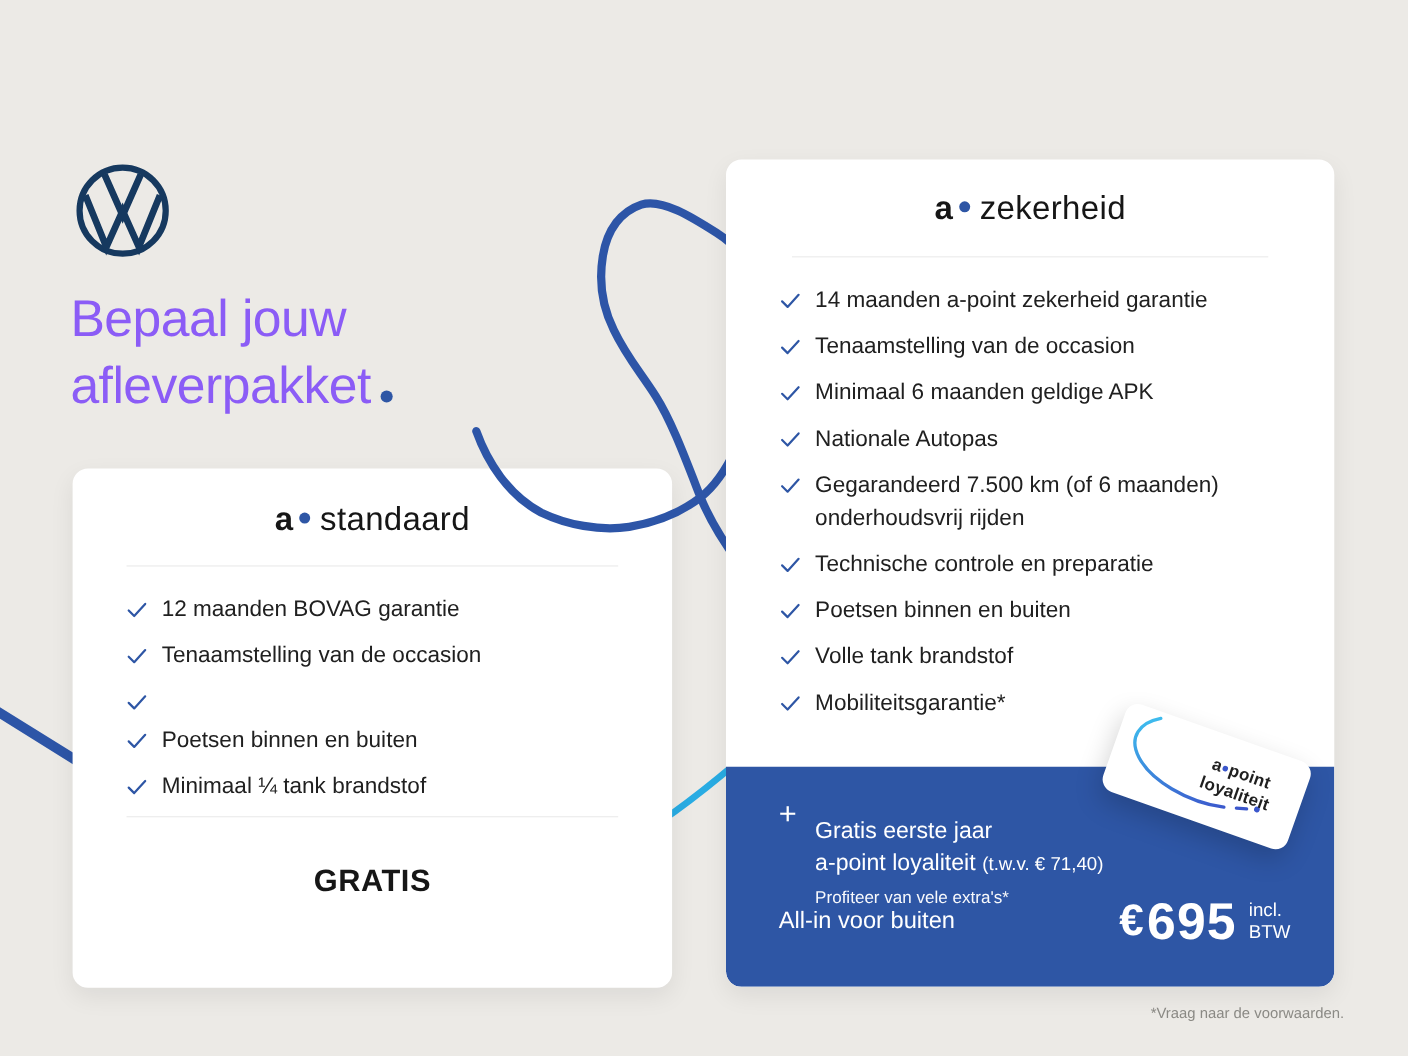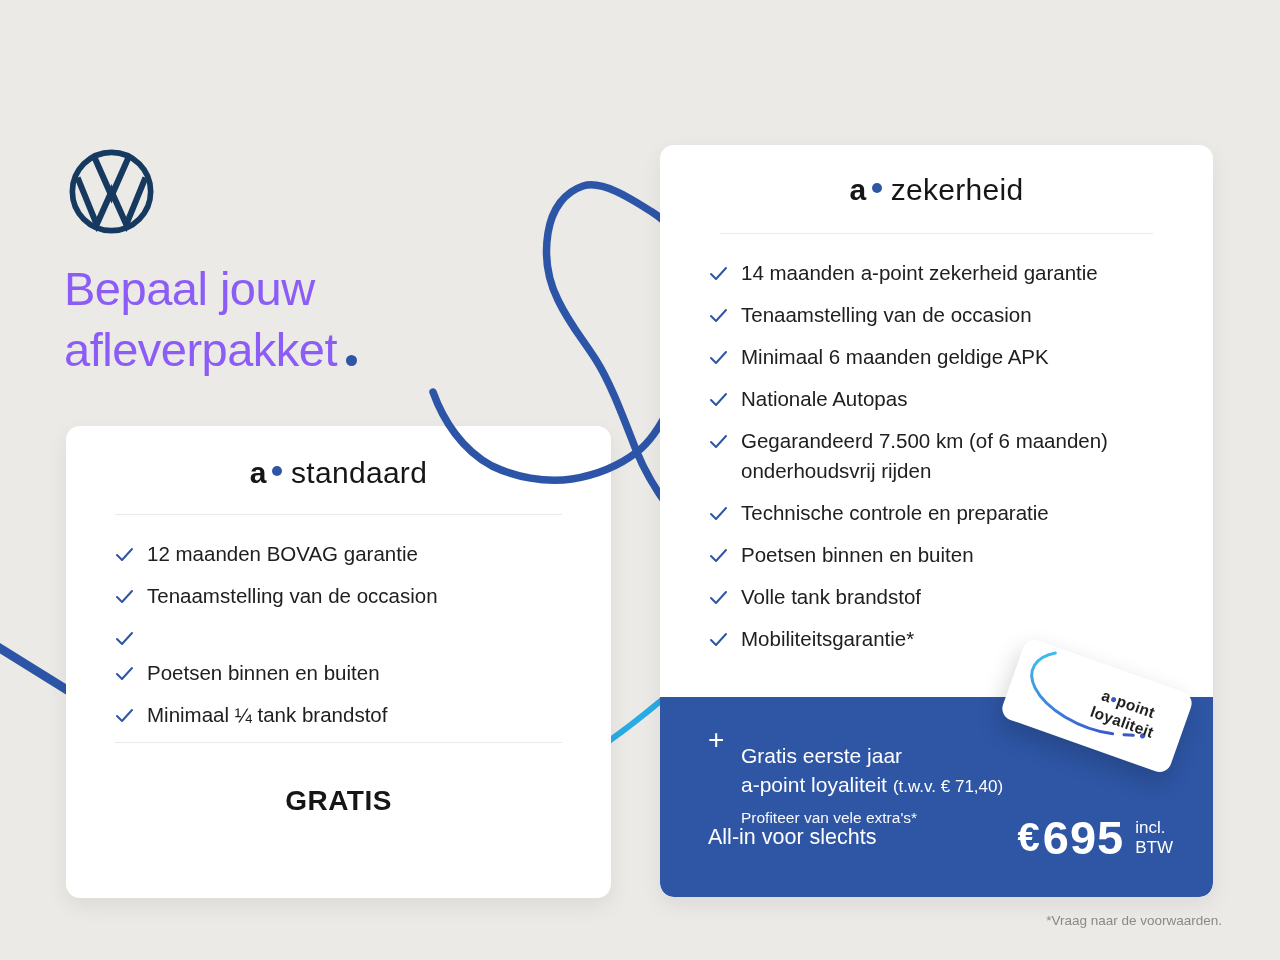--- a/index.html
+++ b/index.html
@@ -238,21 +238,21 @@
     </ul>
 
     <div class="blue-panel">
       <div class="plus-icon">+</div>
       <div class="offer">
         <div class="offer-line">Gratis eerste jaar</div>
         <div class="offer-line"><span>a-point loyaliteit</span><span class="offer-note">(t.w.v. € 71,40)</span></div>
         <div class="offer-sub">Profiteer van vele extra's*</div>
       </div>
       <div class="allin-row">
-        <span class="allin-label">All-in voor slechts</span>
+        <span class="allin-label">All-in voor buiten</span>
         <span class="price-group">
           <span class="price-euro">€</span>
           <span class="price-amount">695</span>
           <span class="price-tax">
             <div>incl.</div>
             <div>BTW</div>
           </span>
         </span>
       </div>
     </div>

